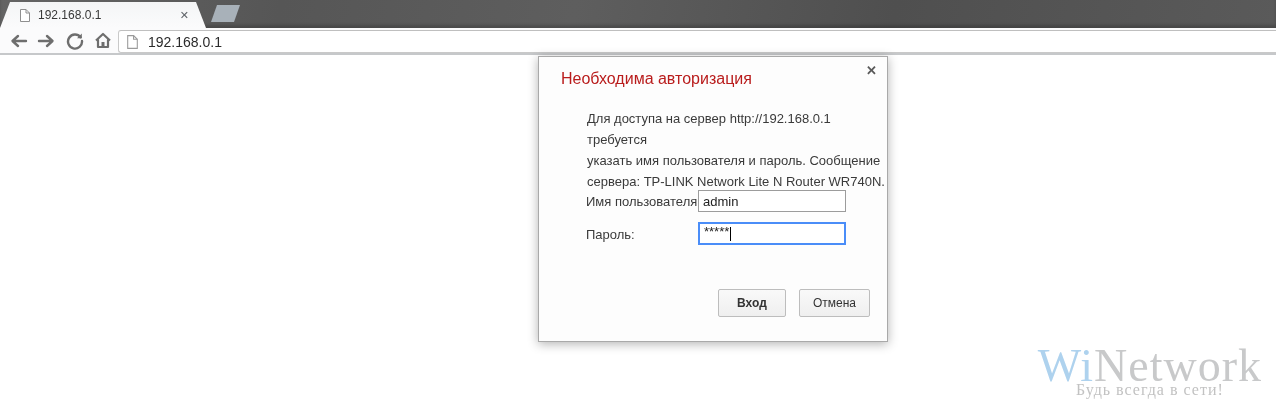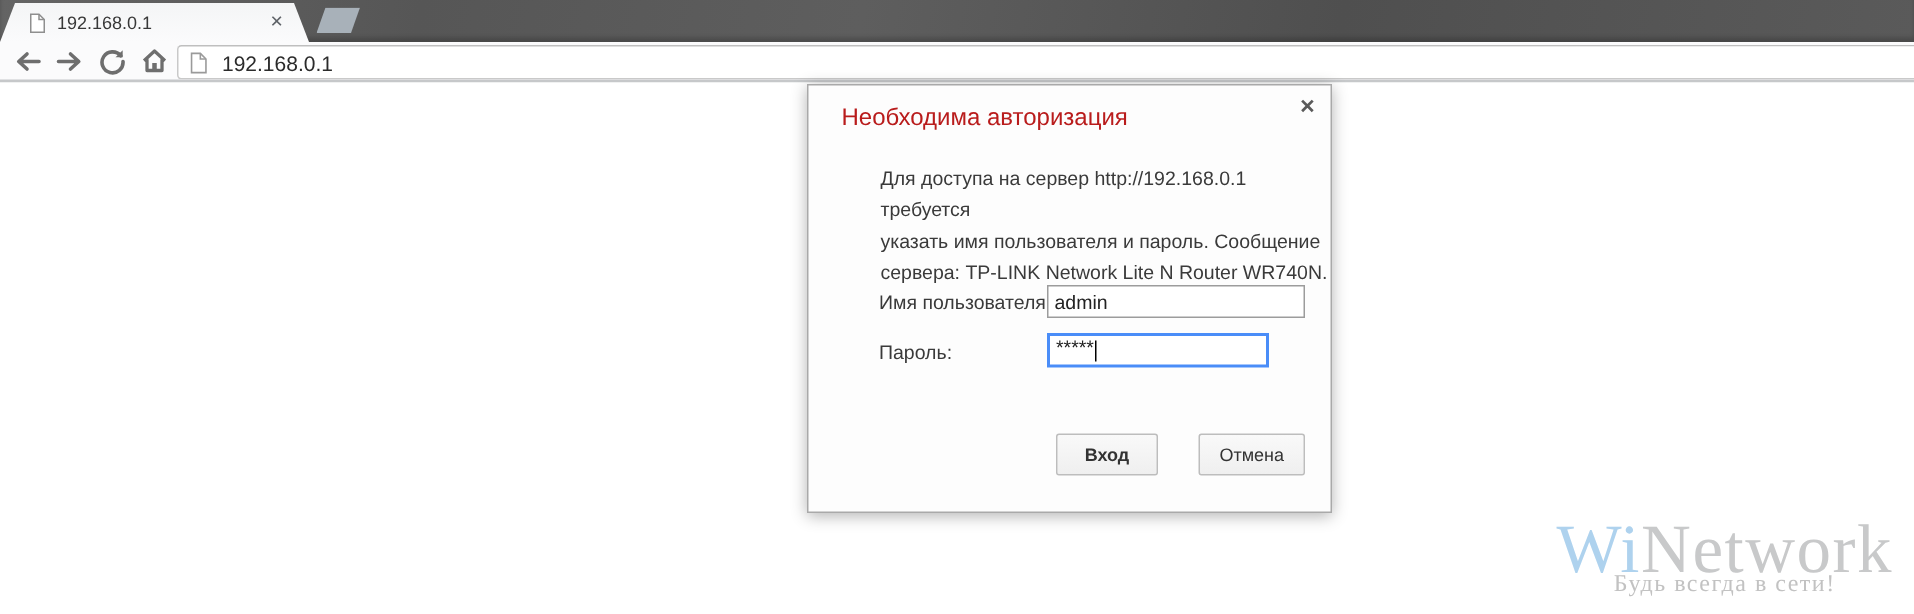--- a/index.html
+++ b/index.html
@@ -33,29 +33,29 @@
 
   
   .dialog { position:absolute; left:538px; top:1px; width:350px; height:286px;
     background:#fdfdfd; border:1px solid #a9a9a9; box-shadow:0 2px 10px rgba(0,0,0,0.30); }
   .dlg-close { position:absolute; top:7px; right:10px; font-size:13px; font-weight:bold;
     color:#5a5a5a; cursor:pointer; line-height:1; }
   .dlg-title { position:absolute; left:22px; top:13px; font-size:16px; color:#b91c1c; }
   .dlg-msg { position:absolute; left:22px; top:51px; width:305px; font-size:13px;
     line-height:21px; color:#3a3a3a;margin-left:26px; }
   .dlg-label { position:absolute; left:47px; font-size:13px; color:#3a3a3a; }
-  .dlg-input { position:absolute; left:159px; width:172px; height:22px;
+  .dlg-input { position:absolute; left:159px; width:148px; height:22px;
     border:1px solid #9c9c9c; background:#fff; font-family:"Liberation Sans",sans-serif;
     font-size:13px; color:#222; padding:0 4px; outline:none; }
   .pwd-box { position:absolute; left:159px; top:165px; width:148px; height:23px;
     border:2px solid #4a8df8; background:#fff; display:flex; align-items:center;
     padding-left:4px; cursor:text; }
   .pwd-stars { font-size:13px; color:#222; line-height:10px; position:relative; top:-2px; }
   .caret { width:1px; height:14px; background:#000; margin-left:1px; }
-  .dlg-buttons { position:absolute; right:17px; top:232px; display:flex; gap:27px; }
+  .dlg-buttons { position:absolute; right:17px; top:232px; display:flex; gap:13px; }
   .dlg-btn { height:28px; min-width:68px; padding:0 13px; font-family:"Liberation Sans",sans-serif;
     font-size:12px; color:#333; background:linear-gradient(#f9f9f9,#efefef);
     border:1px solid #bdbdbd; border-radius:2px; cursor:pointer; }
   .dlg-btn.primary { font-weight:bold; }
 
   
   .watermark { position:absolute; right:14px; bottom:8px; text-align:center;
     font-family:"Liberation Serif", serif; user-select:none; }
   .wm-brand { font-size:46px; line-height:44px; letter-spacing:1px; }
   .wm-blue { color:#aed2ee; }

